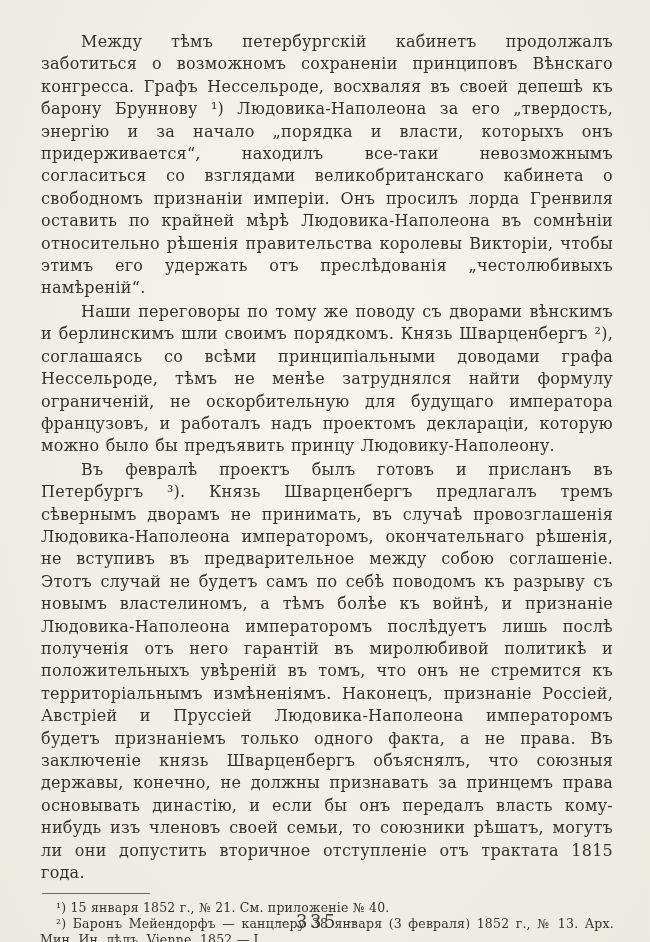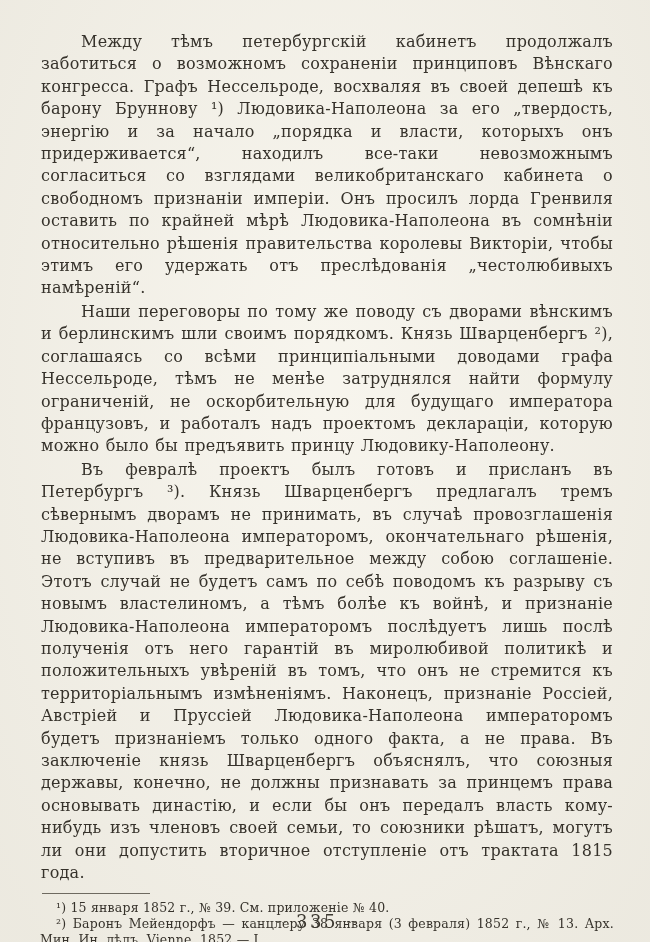--- a/index.html
+++ b/index.html
@@ -74,21 +74,21 @@
 
   <div class="body-text">
     <p class="para">Между тѣмъ петербургскій кабинетъ продолжалъ заботиться о возможномъ сохраненіи принциповъ Вѣнскаго конгресса. Графъ Нессельроде, восхваляя въ своей депешѣ къ барону Бруннову ¹) Людовика-Наполеона за его „твердость, энергію и за начало „порядка и власти, которыхъ онъ придерживается“, находилъ все-таки невозможнымъ согласиться со взглядами великобританскаго кабинета о свободномъ признаніи имперіи. Онъ просилъ лорда Гренвиля оставить по крайней мѣрѣ Людовика-Наполеона въ сомнѣніи относительно рѣшенія правительства королевы Викторіи, чтобы этимъ его удержать отъ преслѣдованія „честолюбивыхъ намѣреній“.</p>
     <p class="para">Наши переговоры по тому же поводу съ дворами вѣнскимъ и берлинскимъ шли своимъ порядкомъ. Князь Шварценбергъ ²), соглашаясь со всѣми принципіальными доводами графа Нессельроде, тѣмъ не менѣе затруднялся найти формулу ограниченій, не оскорбительную для будущаго императора французовъ, и работалъ надъ проектомъ деклараціи, которую можно было бы предъявить принцу Людовику-Наполеону.</p>
     <p class="para">Въ февралѣ проектъ былъ готовъ и присланъ въ Петербургъ ³). Князь Шварценбергъ предлагалъ тремъ сѣвернымъ дворамъ не принимать, въ случаѣ провозглашенія Людовика-Наполеона императоромъ, окончательнаго рѣшенія, не вступивъ въ предварительное между собою соглашеніе. Этотъ случай не будетъ самъ по себѣ поводомъ къ разрыву съ новымъ властелиномъ, а тѣмъ болѣе къ войнѣ, и признаніе Людовика-Наполеона императоромъ послѣдуетъ лишь послѣ полученія отъ него гарантій въ миролюбивой политикѣ и положительныхъ увѣреній въ томъ, что онъ не стремится къ территоріальнымъ измѣненіямъ. Наконецъ, признаніе Россіей, Австріей и Пруссіей Людовика-Наполеона императоромъ будетъ признаніемъ только одного факта, а не права. Въ заключеніе князь Шварценбергъ объяснялъ, что союзныя державы, конечно, не должны признавать за принцемъ права основывать династію, и если бы онъ передалъ власть кому-нибудь изъ членовъ своей семьи, то союзники рѣшатъ, могутъ ли они допустить вторичное отступленіе отъ трактата 1815 года.</p>
   </div>
 
   <div class="footnote-rule"></div>
 
   <div class="footnotes">
-    <p class="fn">¹) 15 января 1852 г., № 39. См. приложеніе № 40.</p>
+    <p class="fn">¹) 15 января 1852 г., № 21. См. приложеніе № 40.</p>
     <p class="fn">²) Баронъ Мейендорфъ — канцлеру 38 января (3 февраля) 1852 г., № 13. Арх. Мин. Ин. дѣлъ. Vienne, 1852 — I.</p>
     <p class="fn">³) Приложеніе № 72.</p>
   </div>
 
   <div class="page-number-row">
     <span class="dash">--</span><span class="num">335</span><span class="dash">--</span>
   </div>
 
 </div>
 

